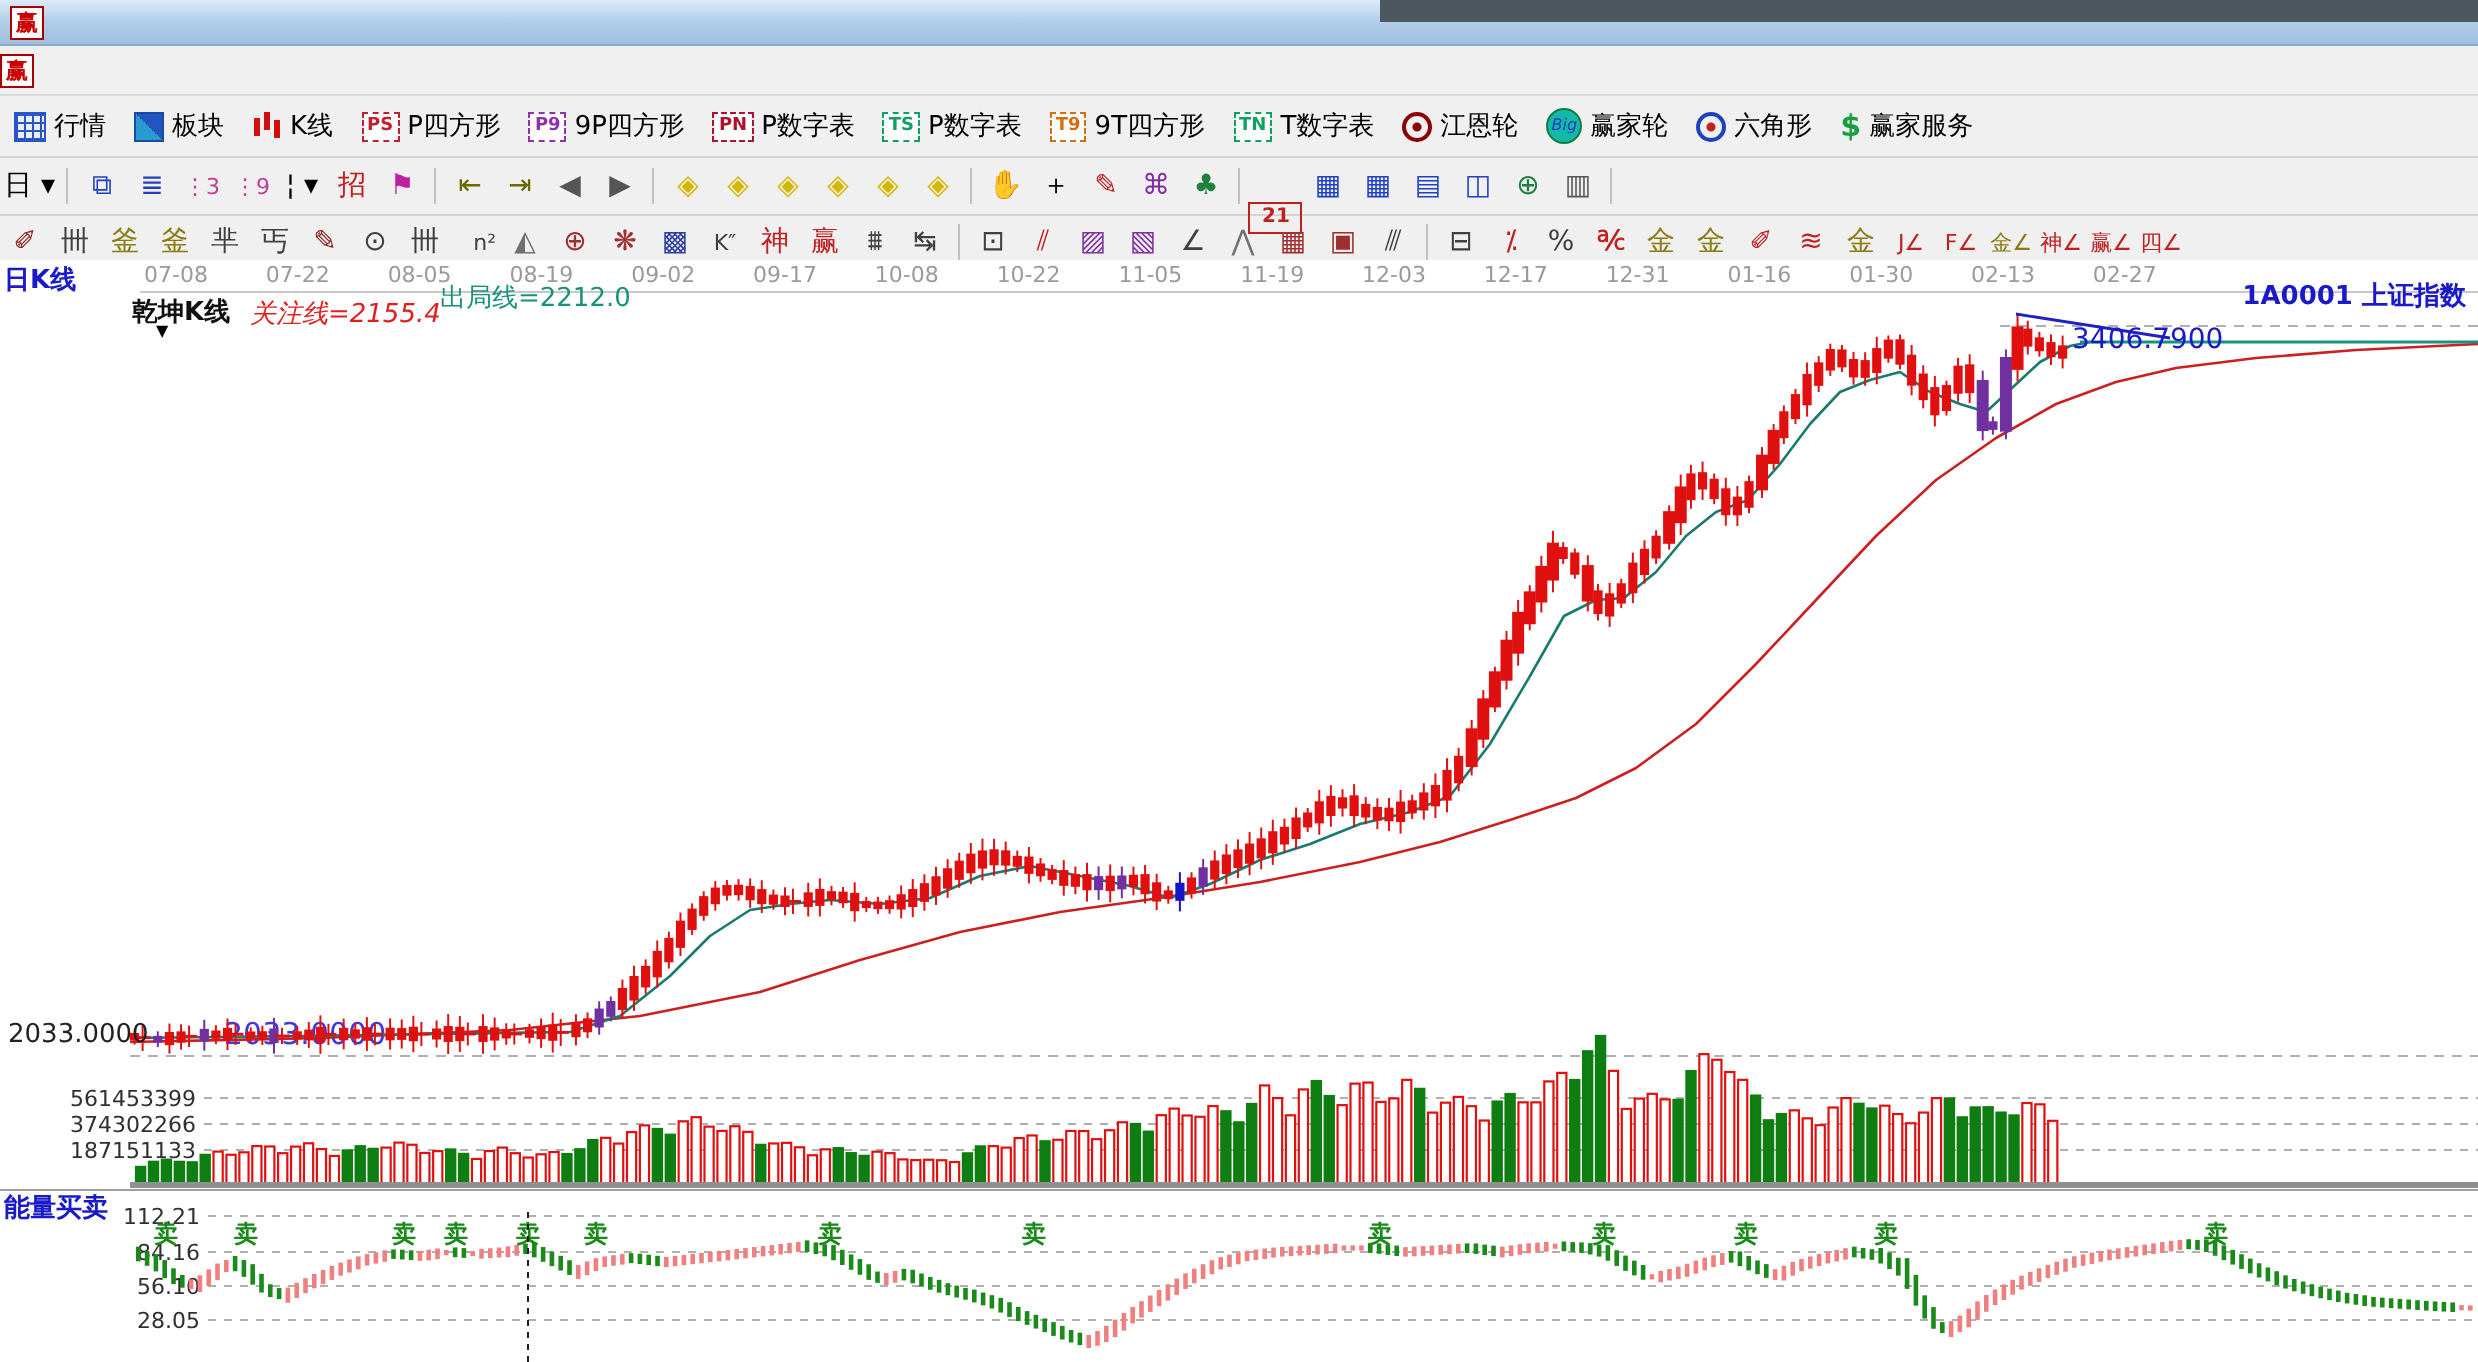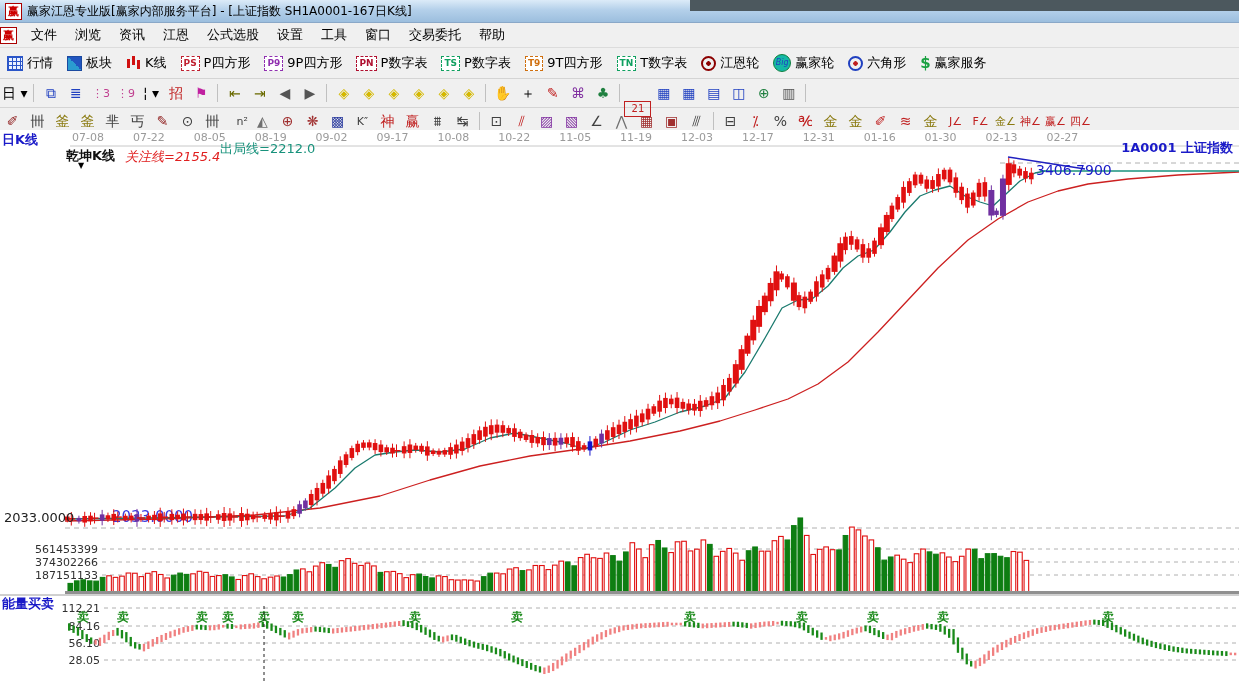--- a/index.html
+++ b/index.html
@@ -53,38 +53,25 @@
   .lbl-last{left:1036px;top:162px;font-size:14px;}
   .lbl-baseline{left:4px;top:510px;font-size:13px;color:#222;}
   .lbl-indicator{left:2px;top:595px;font-weight:bold;font-size:13px;}
   svg text{font-family:"DejaVu Sans","Liberation Sans",sans-serif;}
 </style>
 </head>
 <body>
 
 <div class="titlebar">
   <span class="appicon">赢</span>
-  <span>赢家江恩专业版[赢家内部服务平台] - [上证指数  SH1A0001-167日K线]</span>
   <span class="darkpatch"></span>
 </div>
 
 <div class="menubar">
   <span class="appicon">赢</span>
-  <span id="menu-items" style="display:flex;">
-      <span class="mi">文件</span>
-      <span class="mi">浏览</span>
-      <span class="mi">资讯</span>
-      <span class="mi">江恩</span>
-      <span class="mi">公式选股</span>
-      <span class="mi">设置</span>
-      <span class="mi">工具</span>
-      <span class="mi">窗口</span>
-      <span class="mi">交易委托</span>
-      <span class="mi">帮助</span>
-    </span>
 </div>
 
 <div id="tb1" class="tb">
     <div class="tb1item">
       <span class="icon-grid"></span>
       <span>行情</span>
     </div>
     <div class="tb1item">
       <span class="icon-blocks"></span>
       <span>板块</span>
@@ -156,21 +143,21 @@
     <span class="tbtn" style="color: rgb(212, 184, 0);">◈</span>
     <span class="tbtn" style="color: rgb(212, 184, 0);">◈</span>
     <span class="tbtn" style="color: rgb(212, 184, 0);">◈</span>
     <span class="vsep"></span>
     <span class="tbtn" style="color: rgb(176, 112, 48);">✋</span>
     <span class="tbtn" style="color: rgb(0, 0, 0);">＋</span>
     <span class="tbtn" style="color: rgb(192, 32, 32);">✎</span>
     <span class="tbtn" style="color: rgb(128, 48, 160);">⌘</span>
     <span class="tbtn" style="color: rgb(32, 128, 64);">♣</span>
     <span class="vsep"></span>
-    <span class="tbtn small" style="color: rgb(192, 32, 32); border: 1px solid rgb(192, 32, 32); font-size: 10px; line-height: 14px; font-weight: normal; margin-top: 32px;">21</span>
+    <span class="tbtn small" style="color: rgb(192, 32, 32); border: 1px solid rgb(192, 32, 32); font-size: 10px; line-height: 14px; font-weight: bold; margin-top: 32px;">21</span>
     <span class="tbtn" style="color: rgb(32, 64, 192);">▦</span>
     <span class="tbtn" style="color: rgb(32, 64, 192);">▦</span>
     <span class="tbtn" style="color: rgb(32, 64, 192);">▤</span>
     <span class="tbtn" style="color: rgb(32, 64, 192);">◫</span>
     <span class="tbtn" style="color: rgb(32, 128, 64);">⊕</span>
     <span class="tbtn" style="color: rgb(85, 85, 85);">▥</span>
     <span class="vsep"></span>
   </div>
 <div id="tb3" class="tb">
     <span class="tbtn" style="color: rgb(144, 32, 32);">✐</span>

